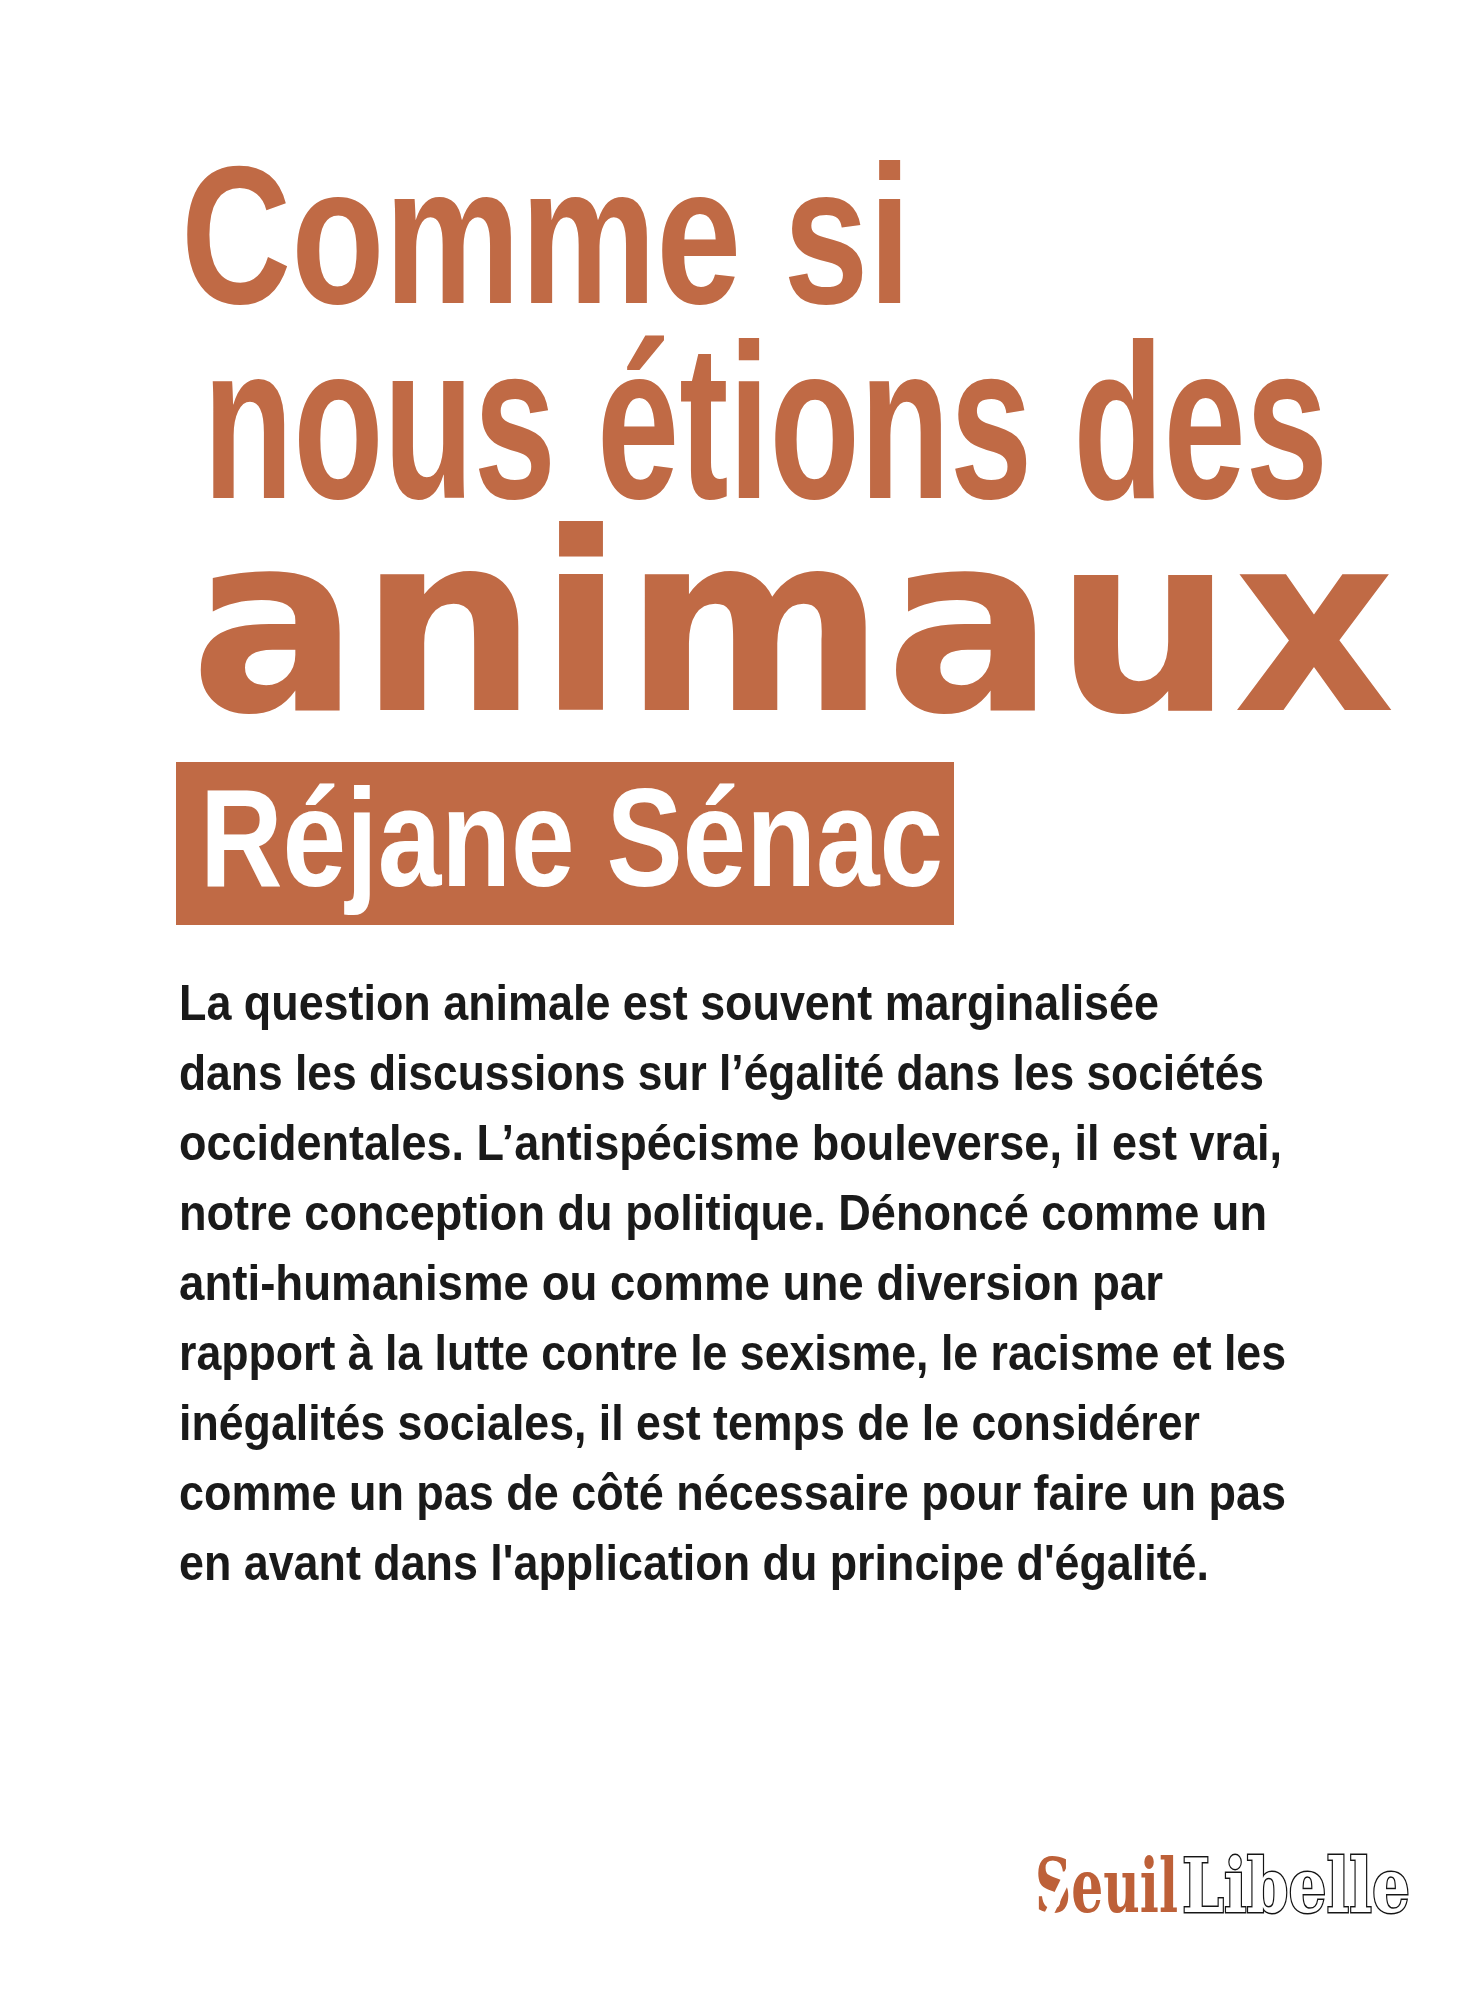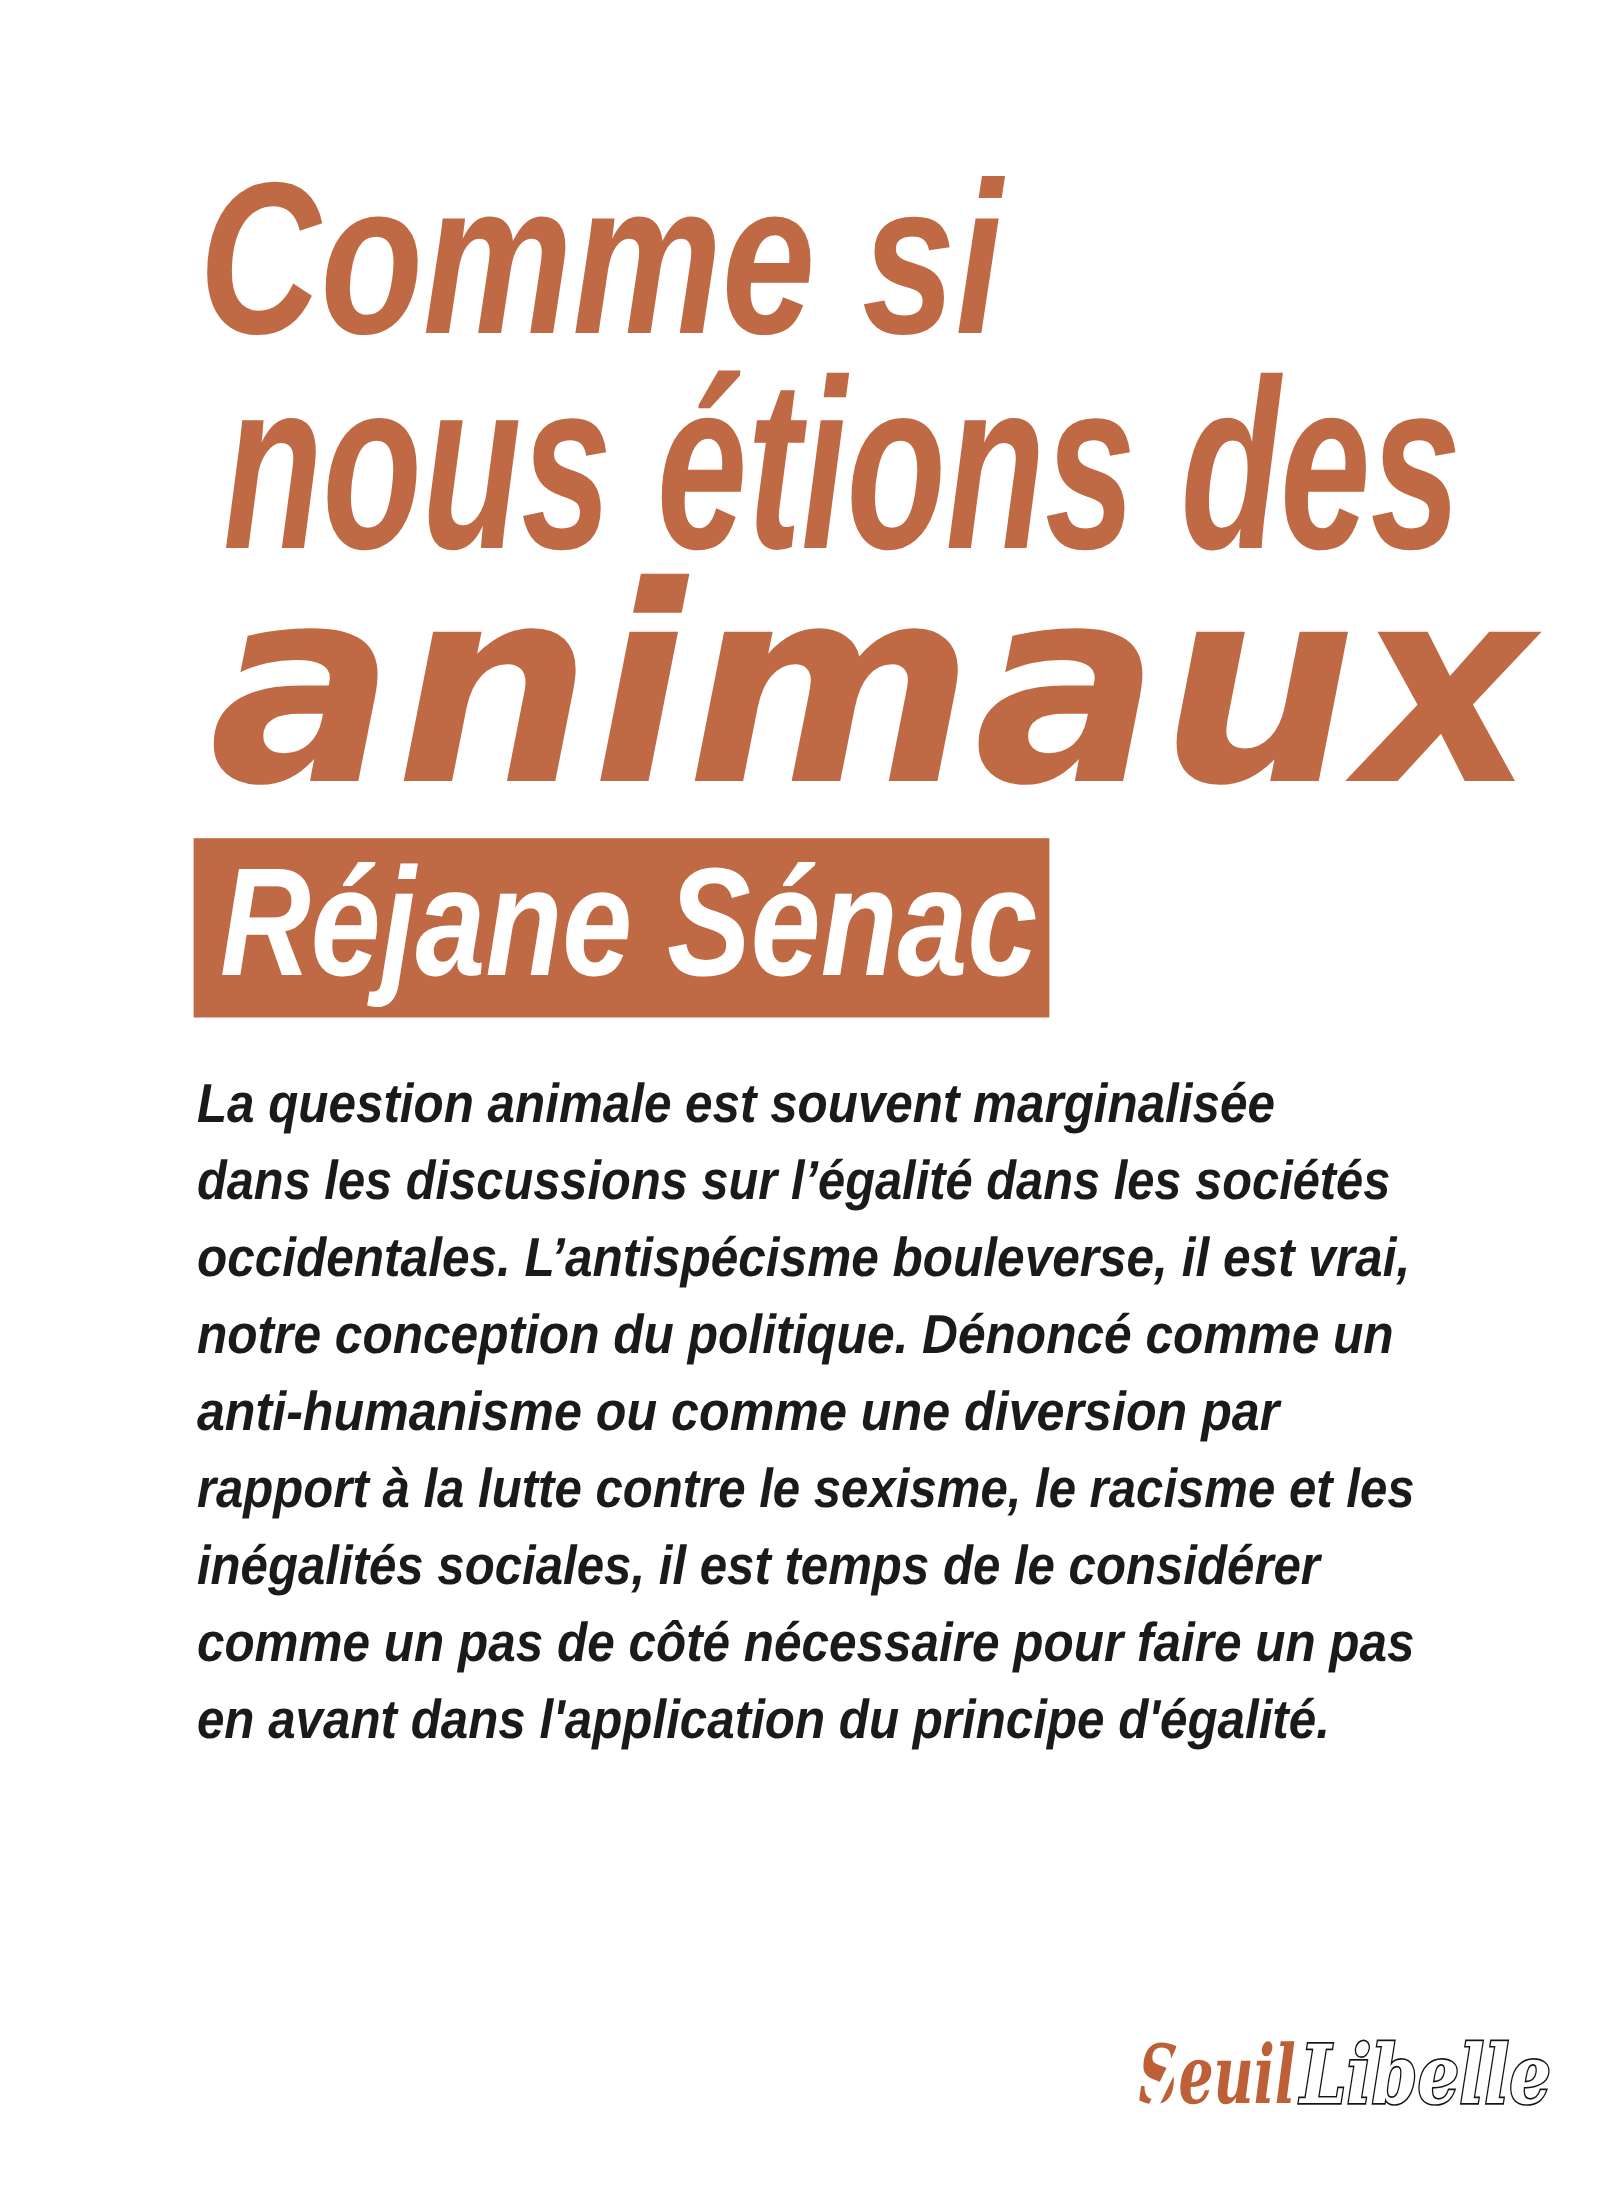--- a/index.html
+++ b/index.html
@@ -8,21 +8,20 @@
     background: #ffffff;
     width: 1470px;
     height: 2000px;
     overflow: hidden;
   }
   .cover {
     position: relative;
     width: 1204px;
     height: 2000px;
     background: #ef4444;
-    font-style: italic;
   }
   svg { display: block; }
 
   
   .title-condensed {
     font-family: "Liberation Sans", sans-serif;
     font-weight: 700;
     fill: #c06a45;
   }
   

